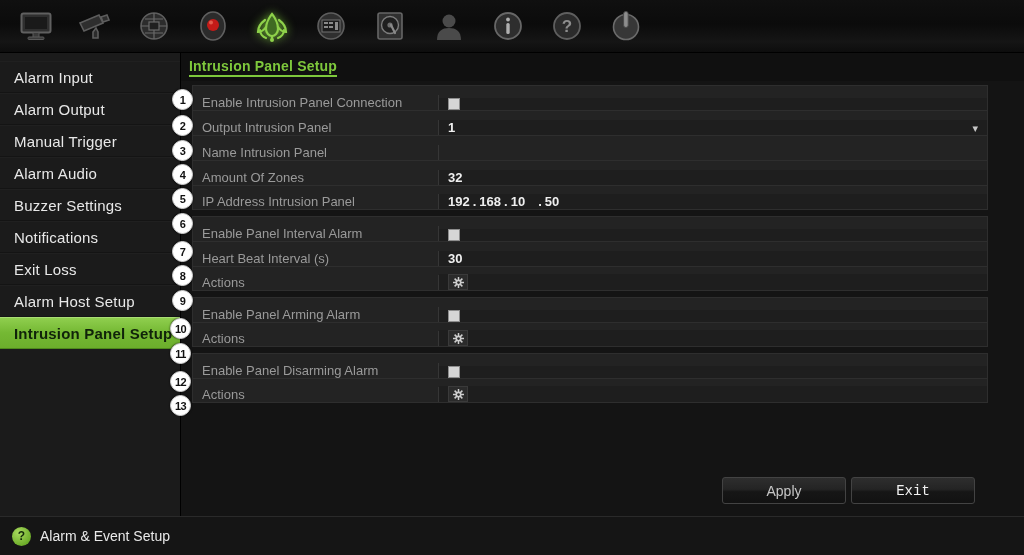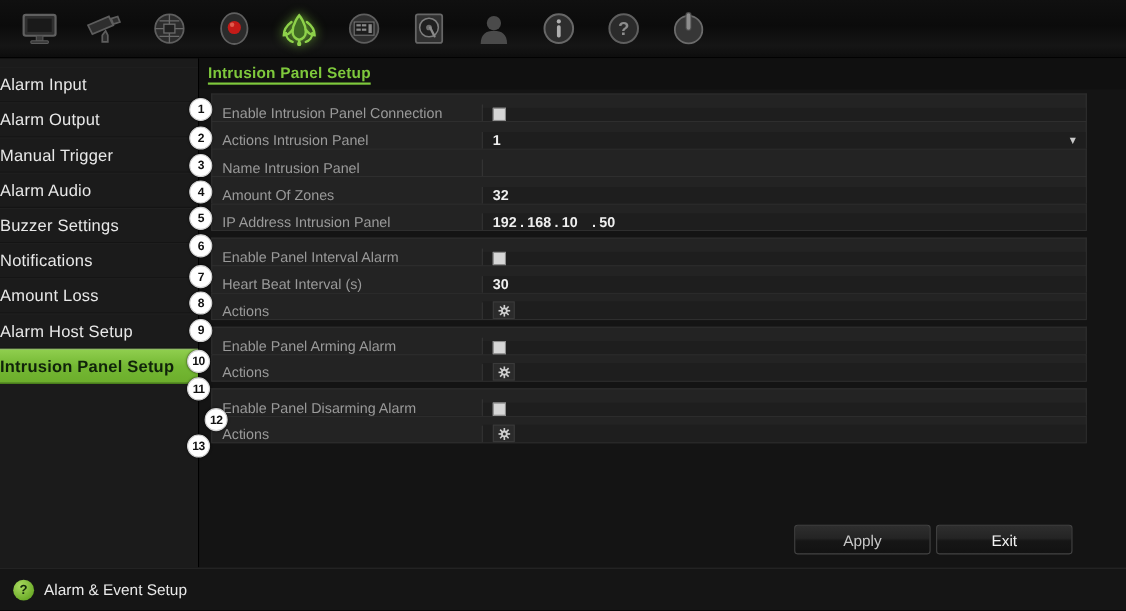--- a/index.html
+++ b/index.html
@@ -24,21 +24,21 @@
   .tbtn svg{display:block;}
   .sel-glow{filter:drop-shadow(0 0 5px rgba(126,200,60,.85));}
 
   
   .sidebar{
     position:absolute;left:0;top:53px;width:181px;height:463px;
     background:#1b1b1b;border-right:1px solid #000;
     box-sizing:border-box;padding-top:8px;
   }
   .side-item{
-    height:32px;line-height:32px;
+    height:32px;line-height:32px;padding-left:14px;
     color:#e8e8e8;font-size:15px;letter-spacing:.2px;
     white-space:nowrap;overflow:hidden;cursor:default;
     border-top:1px solid #202020;border-bottom:1px solid #141414;
     box-sizing:border-box;
   }
   .side-item.active{
     background:linear-gradient(180deg,#8fce4e 0%,#74b833 50%,#6cae2c 100%);
     color:#10220a;font-weight:bold;
     border-top:1px solid #a9dd74;border-bottom:1px solid #4f8a1c;
   }
@@ -116,21 +116,21 @@
   
   .btnrow{position:absolute;left:0;top:424px;width:843px;height:30px;}
   .btn{
     position:absolute;top:0;width:124px;height:27px;
     background:linear-gradient(180deg,#2e2e2e 0%,#242424 45%,#161616 55%,#121212 100%);
     border:1px solid #434343;border-radius:3px;box-sizing:border-box;
     color:#dcdcdc;font-size:14px;
     display:flex;align-items:center;justify-content:center;cursor:pointer;
   }
   .btn.apply{left:541px;color:#c6c6c6;}
-  .btn.exit{left:670px;color:#f2f2f2;}
+  .btn.exit{left:670px;color:#f2f2f2;font-family:Liberation Mono, monospace;}
 
   
   .status{
     position:absolute;left:0;top:516px;width:1024px;height:39px;
     background:#151515;border-top:1px solid #2a2a2a;
     display:flex;align-items:center;padding-left:12px;box-sizing:border-box;
   }
   .status .qico{
     width:19px;height:19px;border-radius:50%;
     background:radial-gradient(circle at 35% 30%,#a9da5f,#6fae2b 70%,#4f8a1c 100%);
@@ -248,21 +248,21 @@
     </div>
   </div>
 
   <div class="sidebar">
     <div class="side-item">Alarm Input</div>
     <div class="side-item">Alarm Output</div>
     <div class="side-item">Manual Trigger</div>
     <div class="side-item">Alarm Audio</div>
     <div class="side-item">Buzzer Settings</div>
     <div class="side-item">Notifications</div>
-    <div class="side-item">Amount Loss</div>
+    <div class="side-item">Exit Loss</div>
     <div class="side-item">Alarm Host Setup</div>
     <div class="side-item active">Intrusion Panel Setup</div>
   </div>
 
   <div class="main">
 
     <div class="title-bar">
       <div class="title">Intrusion Panel Setup</div>
     </div>
 
@@ -271,21 +271,21 @@
       <div class="group">
 
         <div class="row">
           <div class="lab">Enable Intrusion Panel Connection</div>
           <div class="val">
             <span class="chk"></span>
           </div>
         </div>
 
         <div class="row dd">
-          <div class="lab">Actions Intrusion Panel</div>
+          <div class="lab">Output Intrusion Panel</div>
           <div class="val">
             <span>1</span>
             <span class="chev">▾</span>
           </div>
         </div>
 
         <div class="row">
           <div class="lab">Name Intrusion Panel</div>
         </div>
 
@@ -411,21 +411,21 @@
   <div class="badge" style="left:172px;top:115px;">2</div>
   <div class="badge" style="left:172px;top:140px;">3</div>
   <div class="badge" style="left:172px;top:164px;">4</div>
   <div class="badge" style="left:172px;top:188px;">5</div>
   <div class="badge" style="left:172px;top:213px;">6</div>
   <div class="badge" style="left:172px;top:241px;">7</div>
   <div class="badge" style="left:172px;top:265px;">8</div>
   <div class="badge" style="left:172px;top:290px;">9</div>
   <div class="badge" style="left:170px;top:318px;">10</div>
   <div class="badge" style="left:170px;top:343px;">11</div>
-  <div class="badge" style="left:170px;top:371px;margin-left:16px;">12</div>
+  <div class="badge" style="left:170px;top:371px;">12</div>
   <div class="badge" style="left:170px;top:395px;">13</div>
 
   <div class="status">
     <div class="qico">?</div>
     <div class="stext">Alarm &amp; Event Setup</div>
   </div>
 
 </div>
 
 </body></html>

